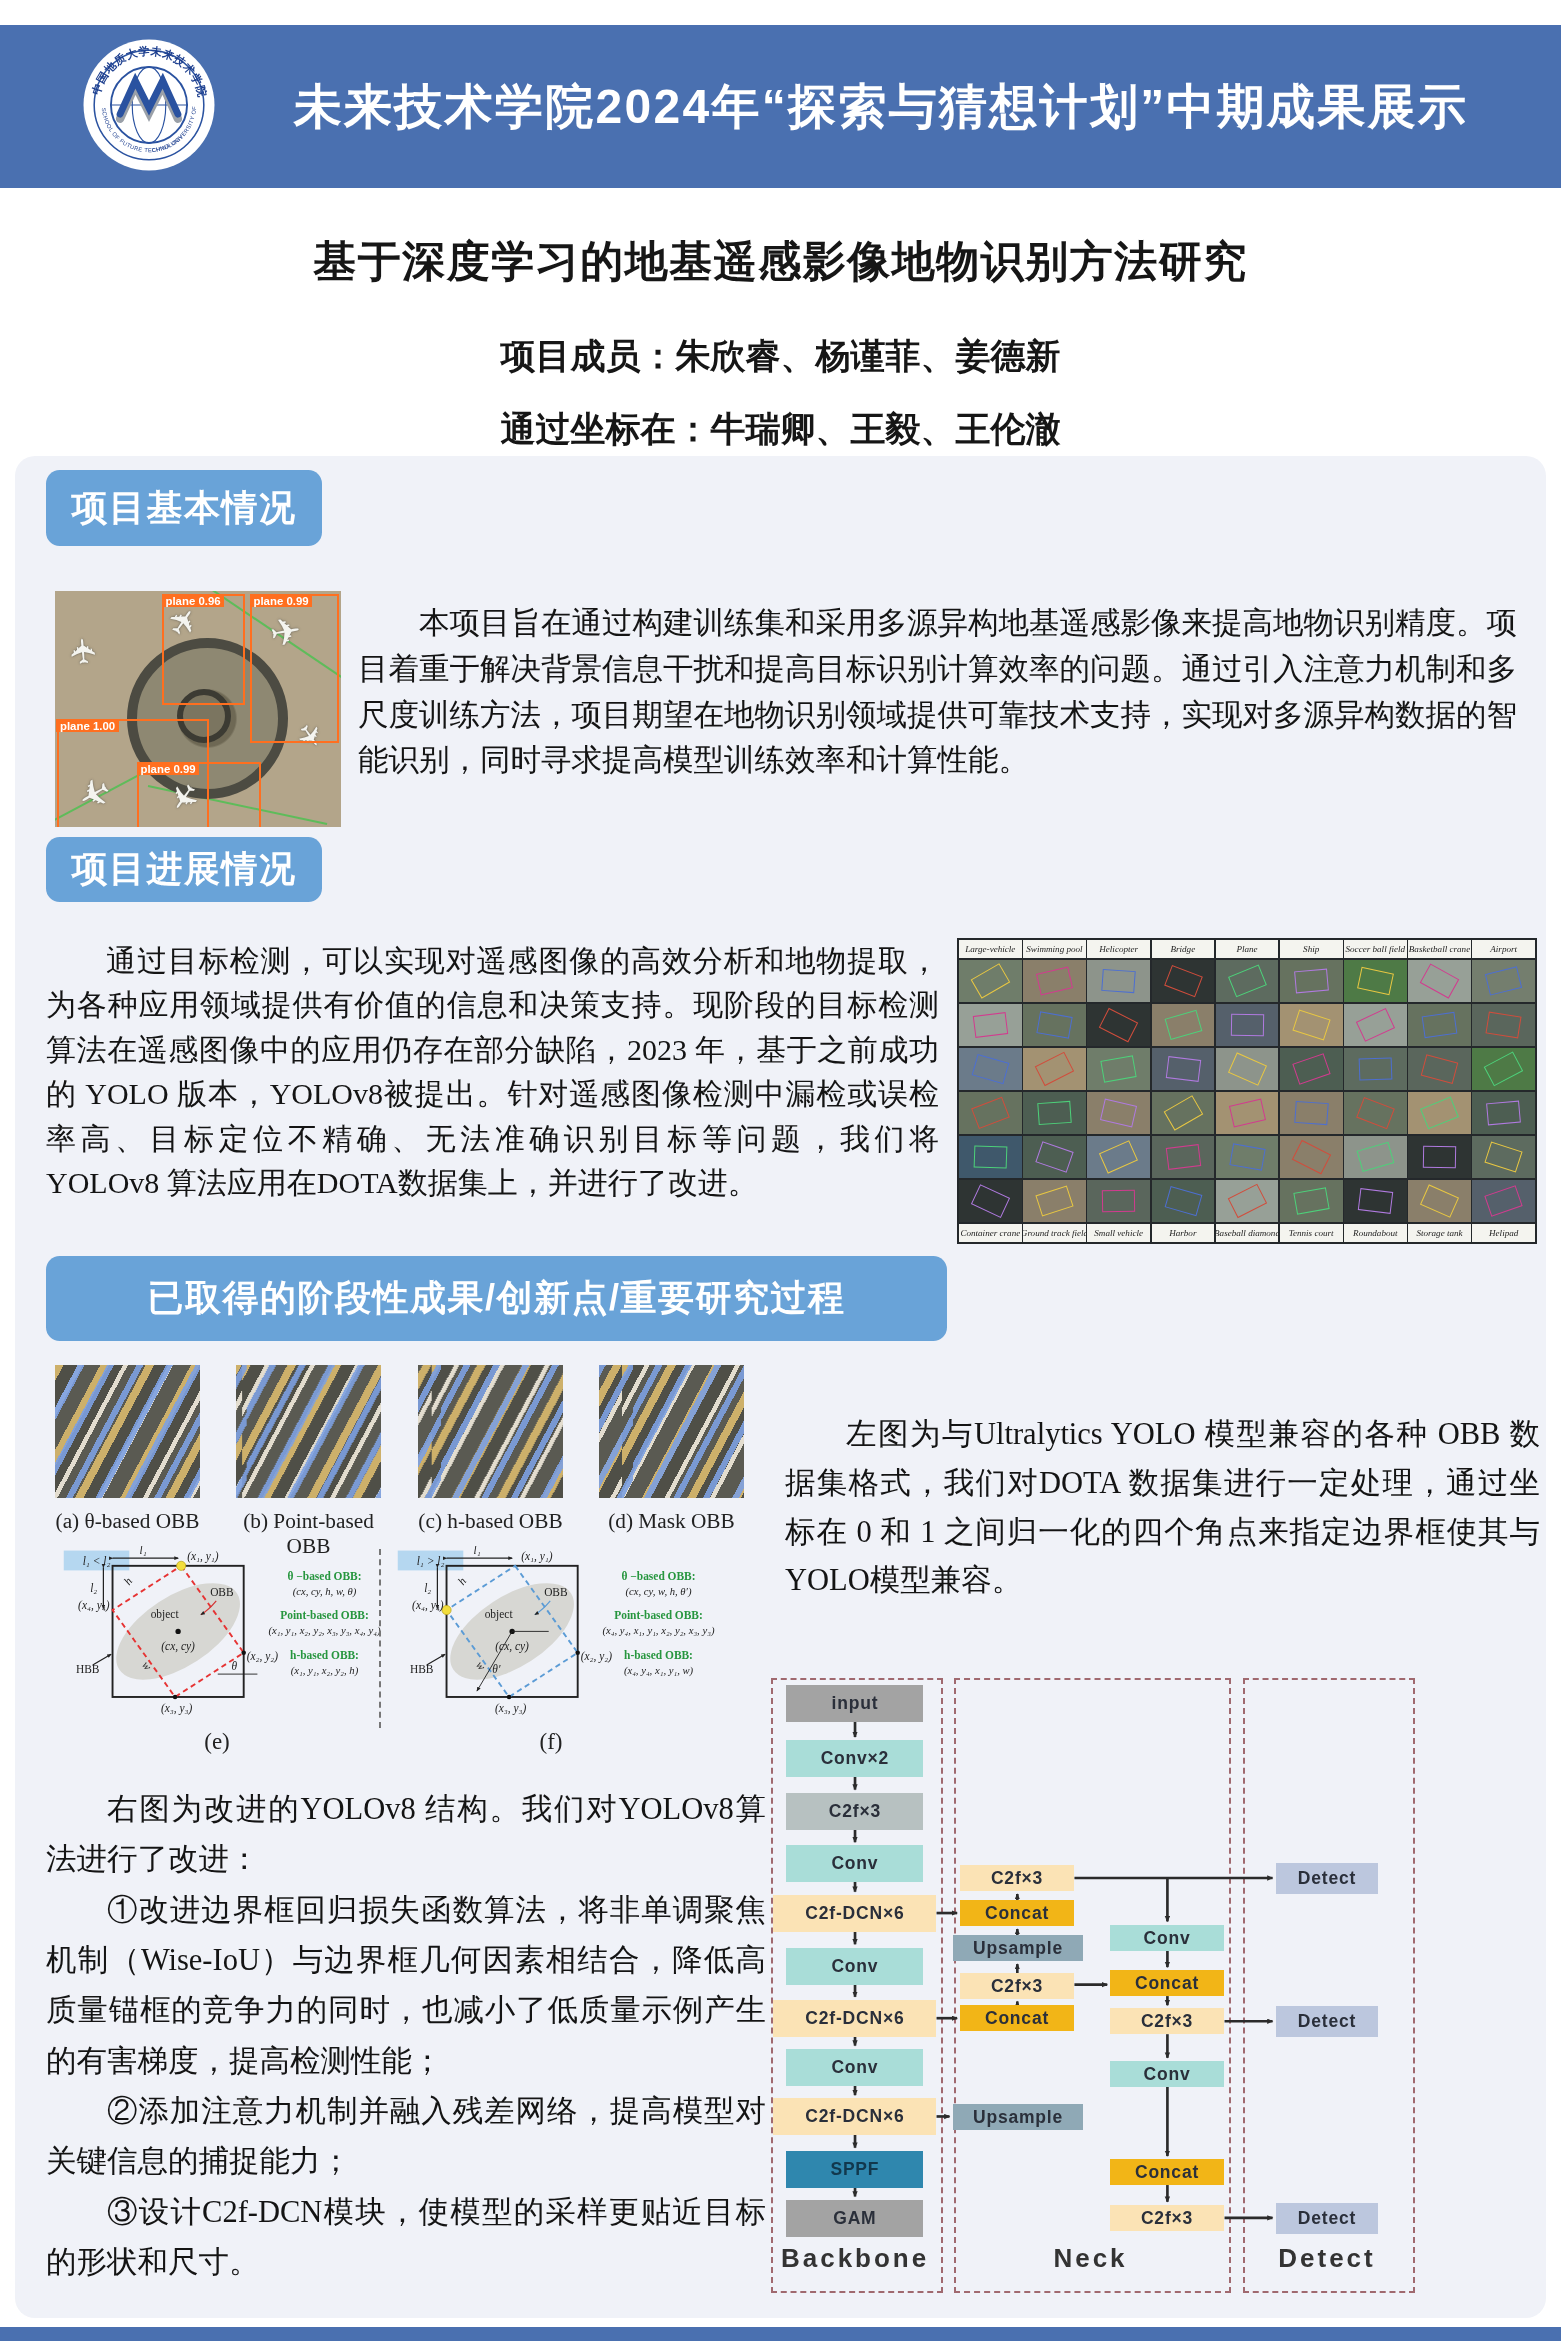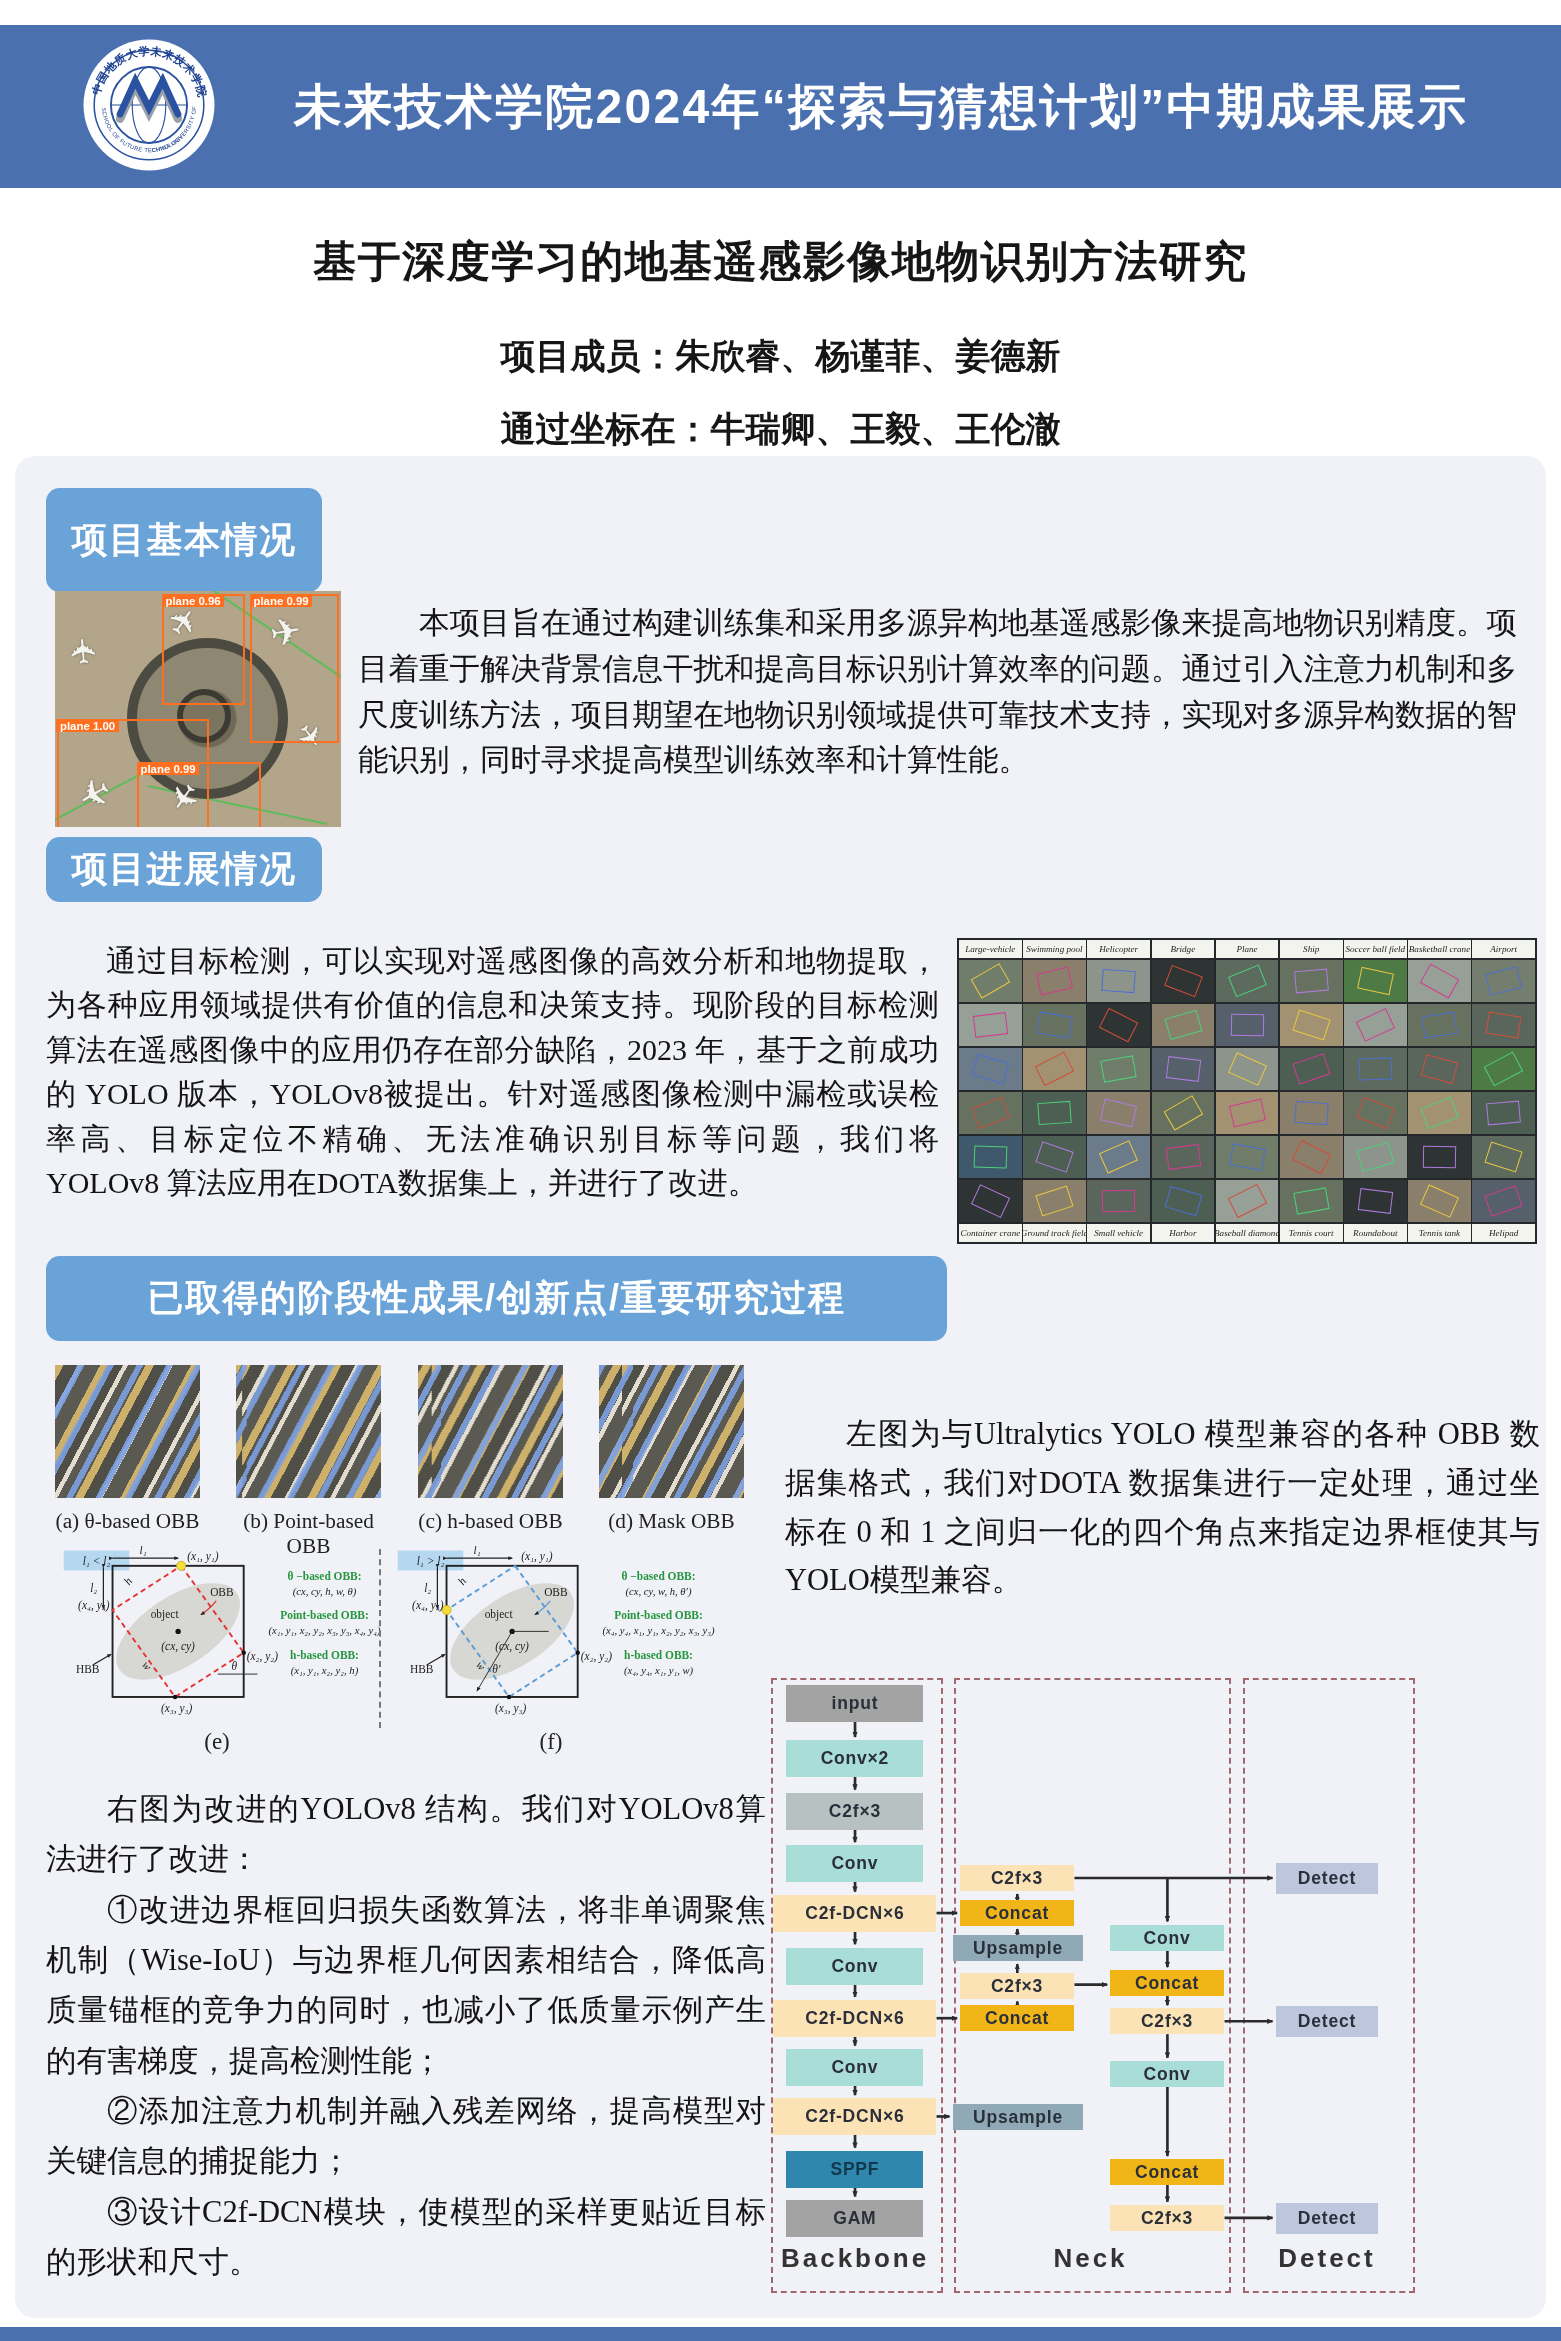--- a/index.html
+++ b/index.html
@@ -132,21 +132,21 @@
     </svg>
   </div>
   <div id="header-title">未来技术学院2024年“探索与猜想计划”中期成果展示</div>
 
   <div id="main-title">基于深度学习的地基遥感影像地物识别方法研究</div>
   <div id="members-line">项目成员：朱欣睿、杨谨菲、姜德新</div>
   <div id="advisors-line">通过坐标在：牛瑞卿、王毅、王伦澈</div>
 
   <div id="card"></div>
 
-  <div class="sec-label" style="left:46px;top:488px;width:276px;height:104px;">项目基本情况</div>
+  <div class="sec-label" style="left:46px;top:470px;width:276px;height:76px;">项目基本情况</div>
 
   <div id="airport-img">
     <div class="green-line" style="left:-15.2px;top:183px;width:198px;transform:rotate(-28deg);"></div>
     <div class="green-line" style="left:137px;top:46px;width:183px;transform:rotate(34deg);"></div>
     <div class="green-line" style="left:91px;top:213px;width:183px;transform:rotate(12deg);"></div>
     <div id="airport-ring"></div>
     <div id="airport-hub"></div>
     <div class="plane" style="left:114px;top:10.7px;font-size:35px;transform:rotate(-55deg);">✈</div>
     <div class="plane" style="left:215px;top:20px;font-size:37px;transform:rotate(-10deg);">✈</div>
     <div class="plane" style="left:13.7px;top:40px;font-size:34px;transform:rotate(-95deg);">✈</div>
@@ -349,21 +349,21 @@
       <div class="dota-cell" style="background: rgb(85, 96, 107);">
         <div class="dota-ann" style="border-color: rgb(210, 59, 143); transform: rotate(-19deg);"></div>
       </div>
       <div class="dota-label">Container crane</div>
       <div class="dota-label">Ground track field</div>
       <div class="dota-label">Small vehicle</div>
       <div class="dota-label">Harbor</div>
       <div class="dota-label">Baseball diamond</div>
       <div class="dota-label">Tennis court</div>
       <div class="dota-label">Roundabout</div>
-      <div class="dota-label">Tennis tank</div>
+      <div class="dota-label">Storage tank</div>
       <div class="dota-label">Helipad</div>
     </div>
 
   <div class="sec-label" style="left:46px;top:1256px;width:901px;height:85px;">已取得的阶段性成果/创新点/重要研究过程</div>
 
   <div class="obbthumb" style="left:55px;"></div>
   <div class="obbthumb" style="left:236px;background-position:10.7px 0, 6.1px 0;"></div>
   <div class="obbthumb" style="left:418px;background-position:23px 0, 13.7px 0;"></div>
   <div class="obbthumb" style="left:599px;background-position:34px 0, 23px 0;"></div>
   <div class="obbcap" style="left:55px;">(a) θ-based OBB</div>

